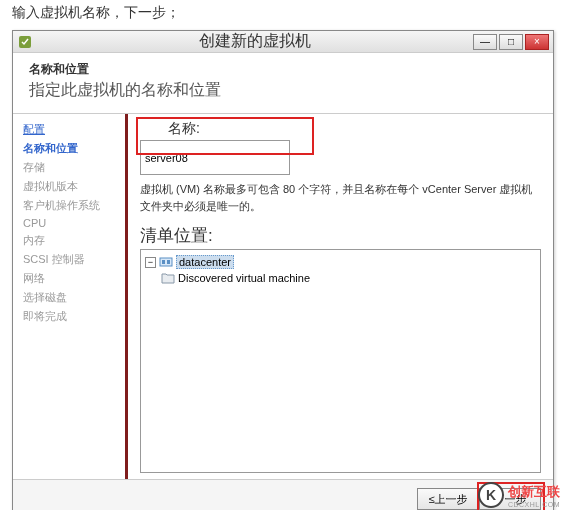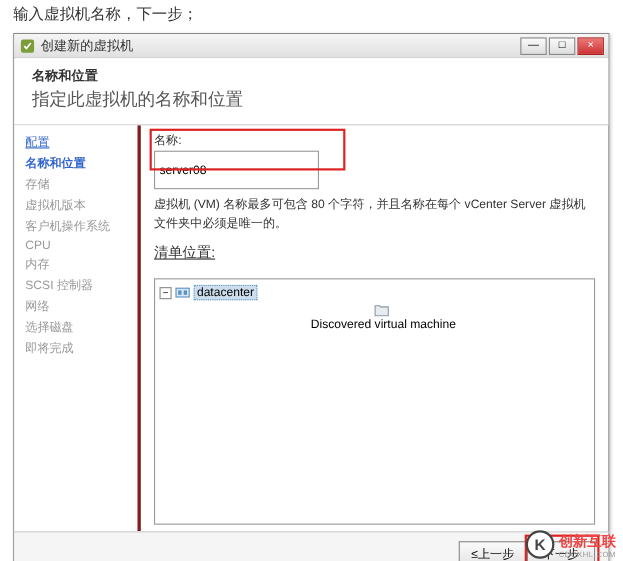--- a/index.html
+++ b/index.html
@@ -5,53 +5,53 @@
     * { box-sizing: border-box; margin: 0; padding: 0; }
     body { font-family: "Microsoft YaHei", Arial, sans-serif; font-size: 12px; background: #fff; width: 566px; height: 510px; position: relative; }
     
     .instruction { padding: 4px 12px; font-size: 14px; color: #333; }
     
     .window { margin: 4px 12px; border: 1px solid #888; background: #fff; box-shadow: 1px 1px 3px rgba(0,0,0,0.2); }
     
     .titlebar { background: linear-gradient(#f5f5f5, #e0e0e0); height: 22px; display: flex; align-items: center; padding: 0 4px; border-bottom: 1px solid #ccc; }
     .titlebar-icon { width: 16px; height: 16px; margin-right: 4px; display: inline-block; }
     .titlebar-icon svg { width: 16px; height: 16px; }
-    .titlebar-title { flex: 1; font-size: 12px; color: #333; }
+    .titlebar-title { flex: 1; font-size: 16px; color: #333; text-align: center; }
     .win-controls { display: flex; gap: 2px; }
     .win-btn { width: 24px; height: 16px; border: 1px solid #888; background: linear-gradient(#fafafa,#ddd); font-size: 10px; text-align: center; line-height: 14px; cursor: pointer; }
     .win-btn.close { background: linear-gradient(#e77,#c33); color: #fff; border-color: #a22; }
     
     .header-section { padding: 8px 16px 12px; border-bottom: 1px solid #ccc; background: #fff; }
     .header-title { font-size: 12px; font-weight: bold; color: #333; }
     .header-subtitle { font-size: 16px; color: #555; margin-top: 2px; margin-left: 0; }
     
     .body-section { display: flex; min-height: 340px; }
     
     .sidebar { width: 115px; border-right: 3px solid #7f1d1d; padding: 6px 0 6px 10px; background: #fff; }
     .sidebar-item { font-size: 11px; padding: 2px 0; cursor: pointer; }
     .sidebar-item.header { color: #3366cc; text-decoration: underline; }
     .sidebar-item.active { color: #3366cc; font-weight: bold; }
     .sidebar-item.disabled { color: #999; }
     
     .main-panel { flex: 1; padding: 6px 12px; position: relative; }
-    .field-label { font-size: 11px; color: #333; margin-bottom: 2px; }
+    .field-label { font-size: 14px; color: #333; margin-bottom: 2px; margin-left: 28px; }
     .text-input { width: 150px; height: 35px; border: 1px solid #999; font-size: 11px; padding: 0 4px; }
     .red-box1 { position: absolute; border: 2px solid #d22; pointer-events: none; }
     .hint-text { font-size: 11px; color: #333; margin-top: 6px; line-height: 1.5; }
     
-    .tree-label { font-size: 13px; color: #333; margin-top: 10px; margin-bottom: 14px; text-decoration: underline; }
+    .tree-label { font-size: 17px; color: #333; margin-top: 10px; margin-bottom: 2px; }
     .tree-box { border: 1px solid #999; height: 224px; padding: 4px; overflow: auto; background: #fff; }
     .tree-row { display: flex; align-items: center; font-size: 11px; padding: 1px 0; }
     .tree-toggle { width: 11px; height: 11px; border: 1px solid #888; text-align: center; line-height: 9px; font-size: 9px; margin-right: 3px; cursor: pointer; }
     .tree-icon { width: 14px; height: 14px; margin-right: 3px; display: inline-flex; align-items: center; justify-content: center; }
     .tree-icon.folder svg { width: 14px; height: 12px; }
     .tree-icon.dc svg { width: 14px; height: 14px; }
     .tree-text { }
     .tree-selected { background: #cde; border: 1px dotted #69c; padding: 0 2px; }
-    .tree-indent { margin-left: 16px; flex-direction: column; }
+    .tree-indent { margin-left: 16px; }
     
     .footer-section { border-top: 1px solid #ccc; padding: 8px 12px; display: flex; justify-content: flex-end; gap: 0; background: #f5f5f5; position: relative; }
     .footer-btn { min-width: 62px; height: 22px; border: 1px solid #888; background: linear-gradient(#fafafa,#e5e5e5); font-size: 11px; padding: 0 8px; cursor: pointer; }
     
     .red-box2 { position: absolute; border: 2px solid #d22; pointer-events: none; }
     
     .watermark { position: absolute; right: 6px; bottom: 2px; display: flex; align-items: center; gap: 4px; font-size: 11px; color: #666; }
     .watermark-logo { width: 26px; height: 26px; border-radius: 50%; border: 2px solid #444; display: flex; align-items: center; justify-content: center; font-size: 14px; color: #444; font-weight: bold; background: #fff; }
     .watermark-text { font-size: 13px; font-weight: bold; color: #ef4444; text-align: center; }
     .watermark-sub { font-size: 7px; color: #999; letter-spacing: 0.5px; }

